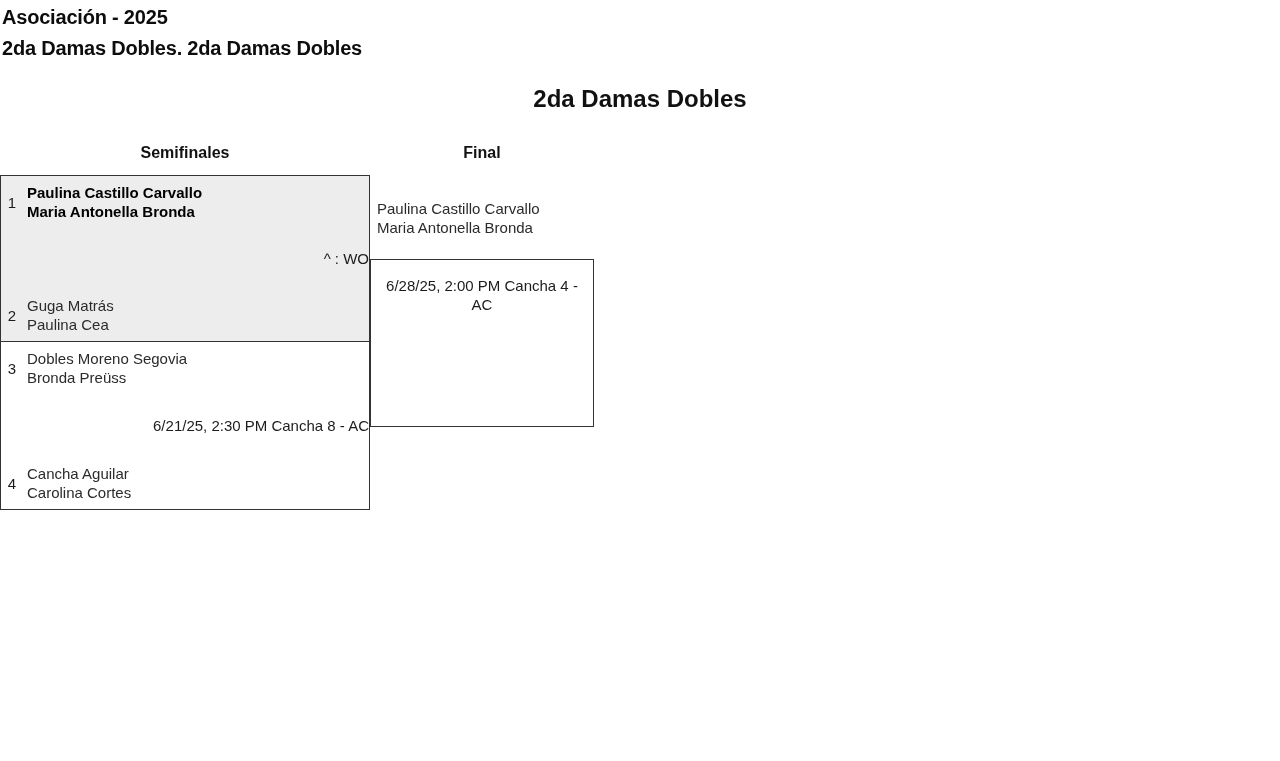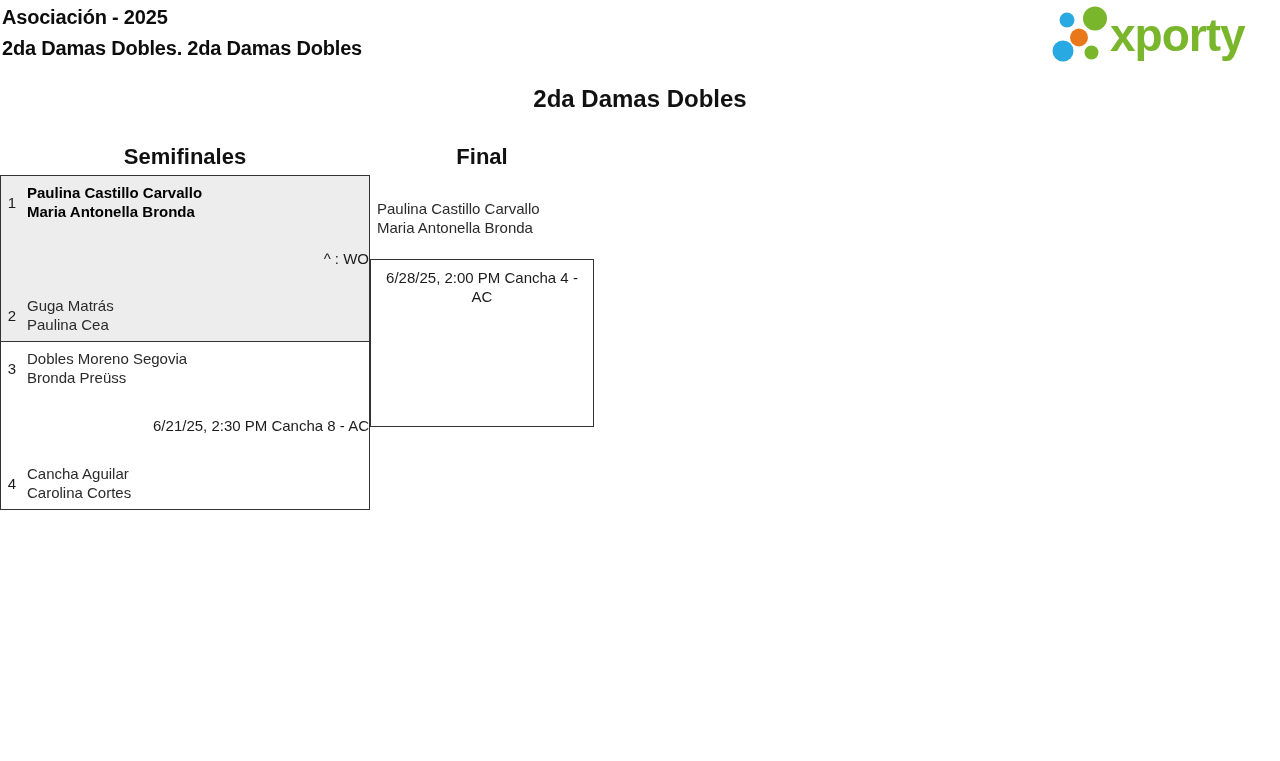--- a/index.html
+++ b/index.html
@@ -9,21 +9,21 @@
   
   .header-title { position:absolute; left:2px; top:2px; font-size:20px; font-weight:700;
                   line-height:31px; color:#0d0d0d; letter-spacing:-0.2px; white-space:nowrap; }
   .logo { position:absolute; left:1048px; top:3px; width:232px; height:62px; cursor:pointer; }
 
   
   .bracket-title { position:absolute; left:0; top:85px; width:1280px; text-align:center;
                    font-size:24px; font-weight:700; color:#111; }
 
   
-  .round-label { position:absolute; top:144px; font-size:22px; font-weight:600; color:#111;
+  .round-label { position:absolute; top:144px; font-size:16px; font-weight:600; color:#111;
                  text-align:center; }
   .round-semis { left:0; width:370px; }
   .round-final { left:370px; width:224px; }
 
   
   .match { position:absolute; left:0; width:370px; box-sizing:border-box;
            display:flex; flex-direction:column; justify-content:space-between; padding:7px 0; }
   .match-1 { top:175px; height:167px; background:#ededed; border:1px solid #333; }
   .match-2 { top:342px; height:168px; background:#ffffff; border:1px solid #333; border-top:none; }
 
@@ -31,45 +31,33 @@
   .seed { width:22px; flex:none; text-align:center; font-size:15px; color:#1c1c1c; }
   .players { font-size:15px; line-height:19px; color:#2b2b2b; padding-left:4px; }
   .team-row.winner .players { font-weight:700; color:#000; }
   .match-center { text-align:right; font-size:15px; color:#1c1c1c; }
 
   
   .final-advanced { position:absolute; left:377px; top:199px; font-size:15px; line-height:19px;
                     color:#2b2b2b; }
   .final-box { position:absolute; left:370px; top:259px; width:224px; height:168px;
                border:1px solid #333; box-sizing:border-box; background:#fff; }
-  .final-schedule { margin-top:8px; padding:0 8px; text-align:center; font-size:15px;
+  .final-schedule { margin-top:16px; padding:0 8px; text-align:center; font-size:15px;
                     line-height:19px; color:#1c1c1c; }
 </style>
 </head>
 <body>
 
 <div class="page">
 
   <div class="header-title">
     <div>Asociación - 2025</div>
     <div>2da Damas Dobles. 2da Damas Dobles</div>
   </div>
 
-  <div class="logo">
-    <svg width="232" height="62" viewBox="0 0 232 62" xmlns="http://www.w3.org/2000/svg">
-      <g>
-        <circle cx="19" cy="17" r="7.5" fill="#29a9e1"></circle>
-        <circle cx="47" cy="15.5" r="12" fill="#7ab62c"></circle>
-        <circle cx="31" cy="34.5" r="9" fill="#e8781a"></circle>
-        <circle cx="15" cy="48" r="10.5" fill="#29a9e1"></circle>
-        <circle cx="43.5" cy="49.5" r="7" fill="#7ab62c"></circle>
-      </g>
-      <text x="62" y="48" font-family="Liberation Sans, sans-serif" font-size="46" font-weight="bold" letter-spacing="-1" fill="#7ab62c">xporty</text>
-    </svg>
-  </div>
 
   <div class="bracket-title">2da Damas Dobles</div>
 
   <div class="round-label round-semis">Semifinales</div>
   <div class="round-label round-final">Final</div>
 
   <div class="match match-1">
     <div class="team-row winner">
       <div class="seed">1</div>
       <div class="players">

